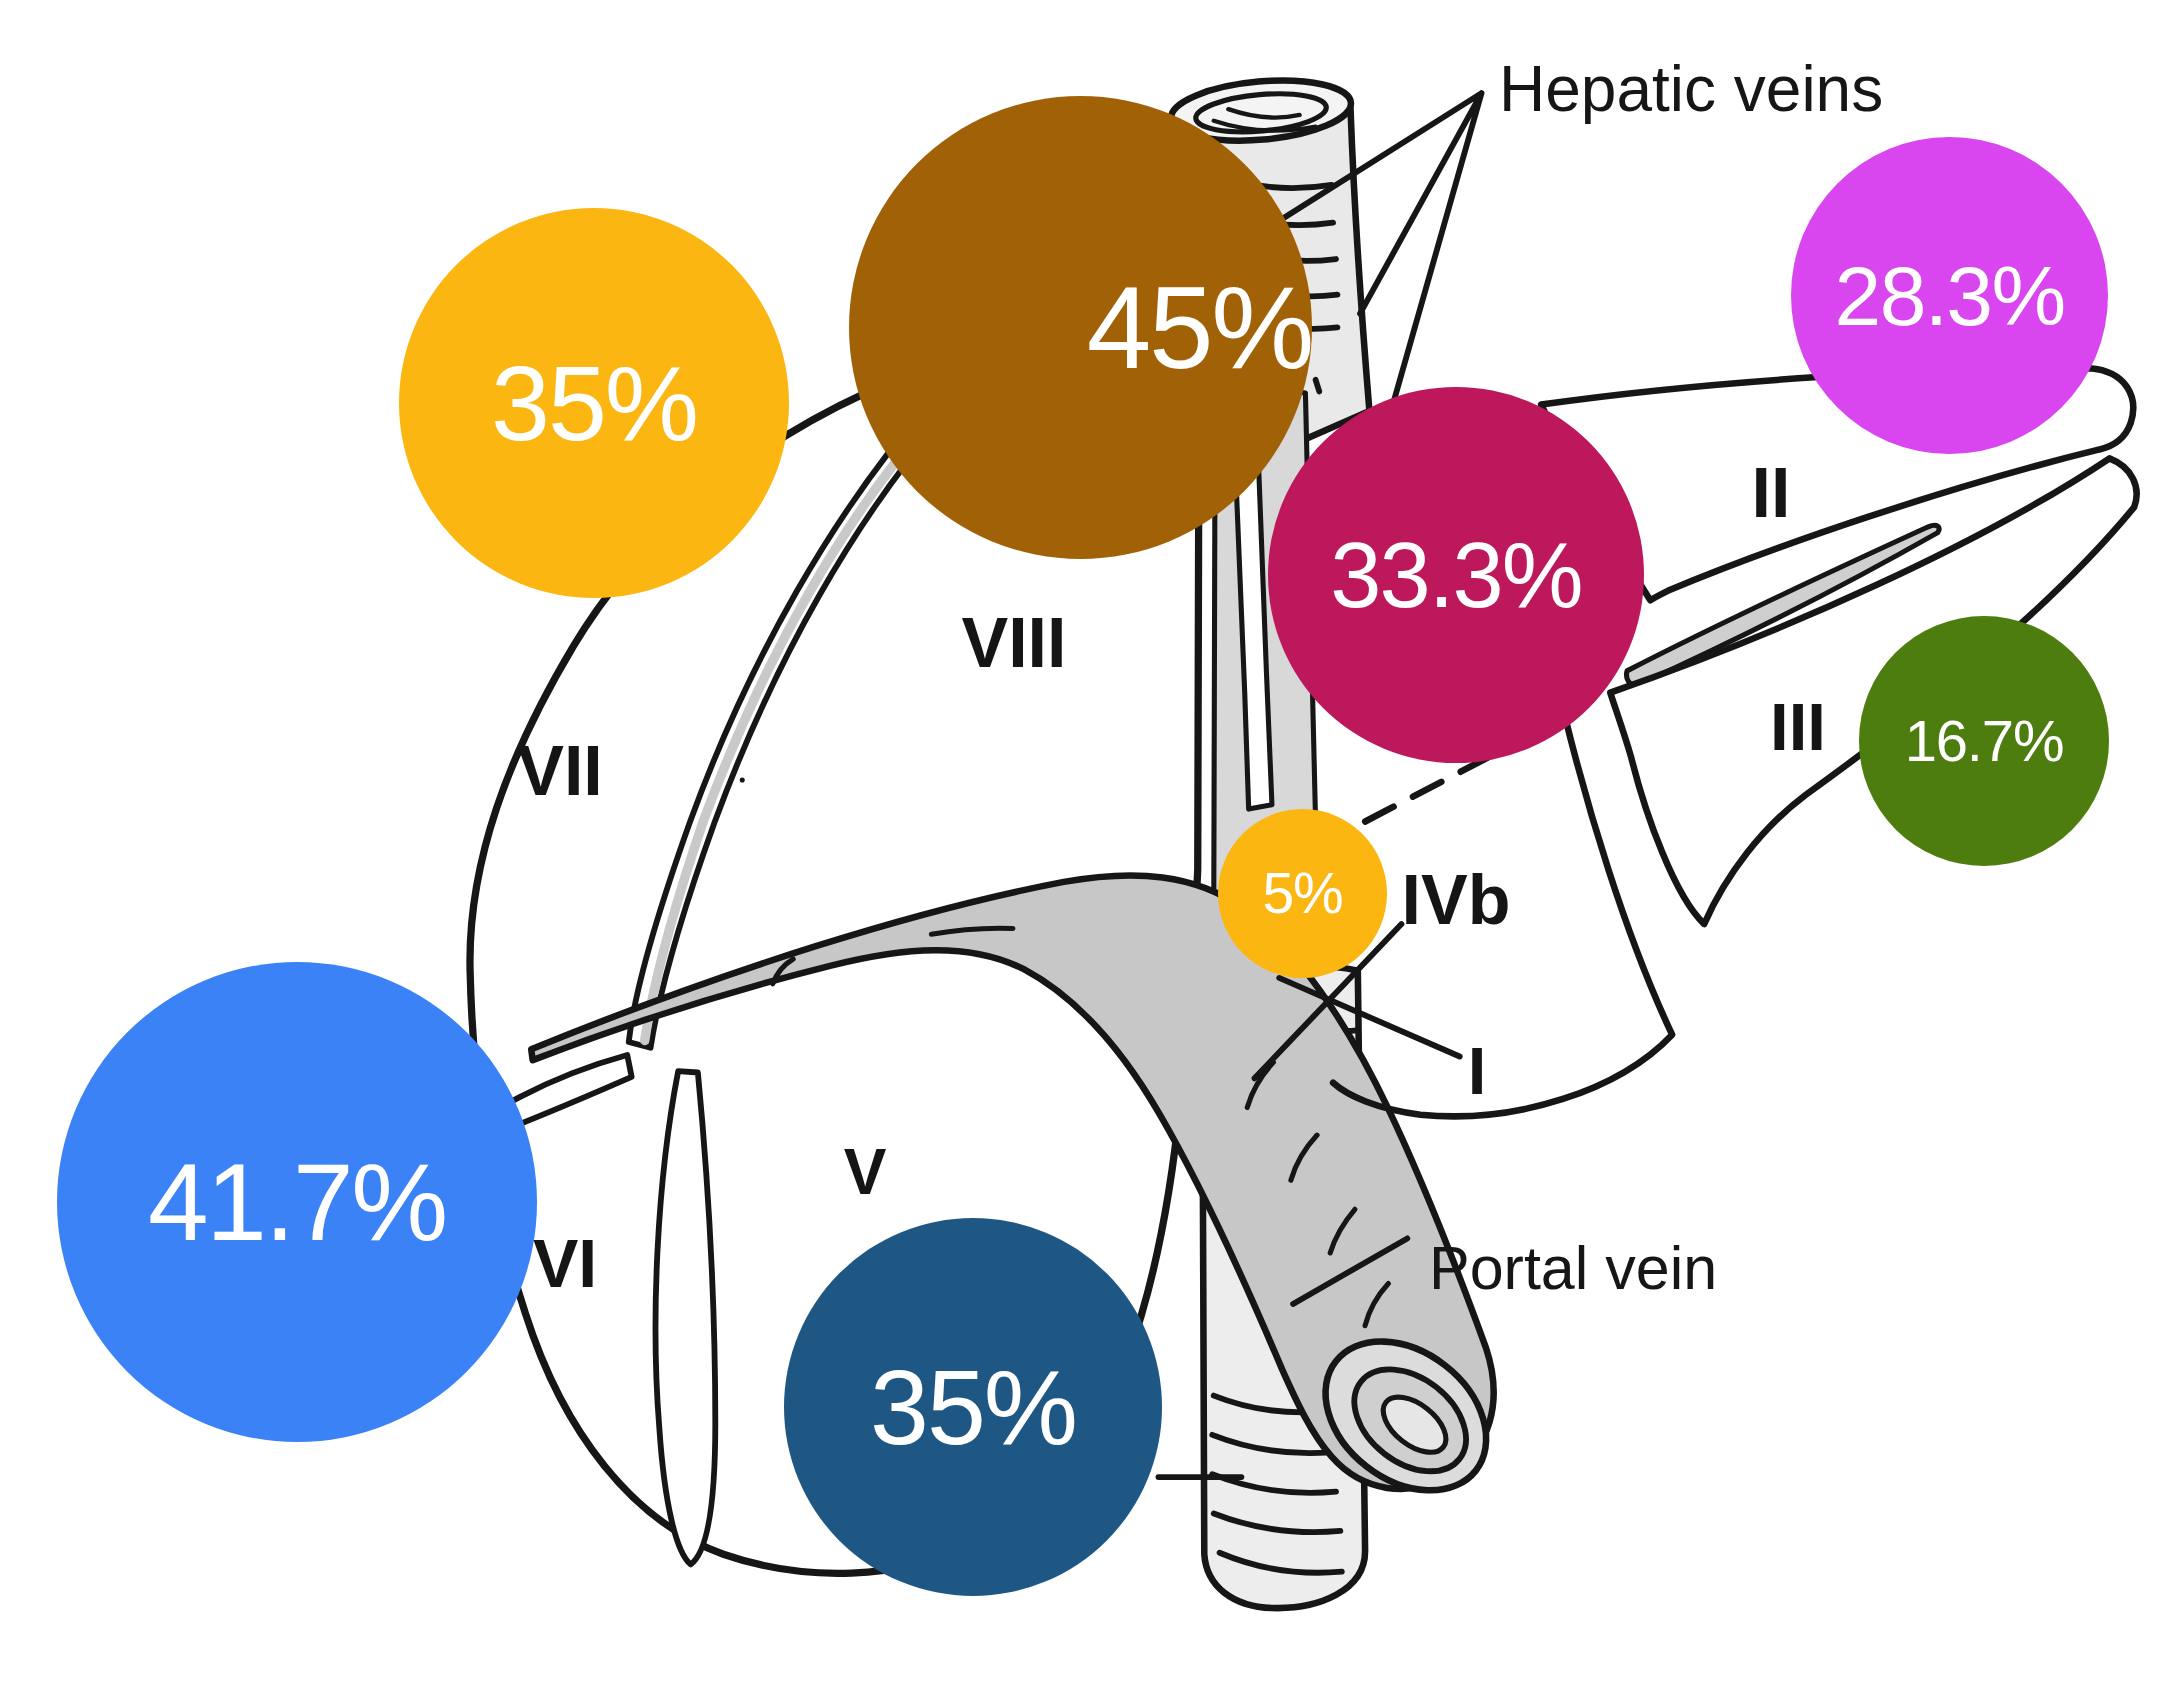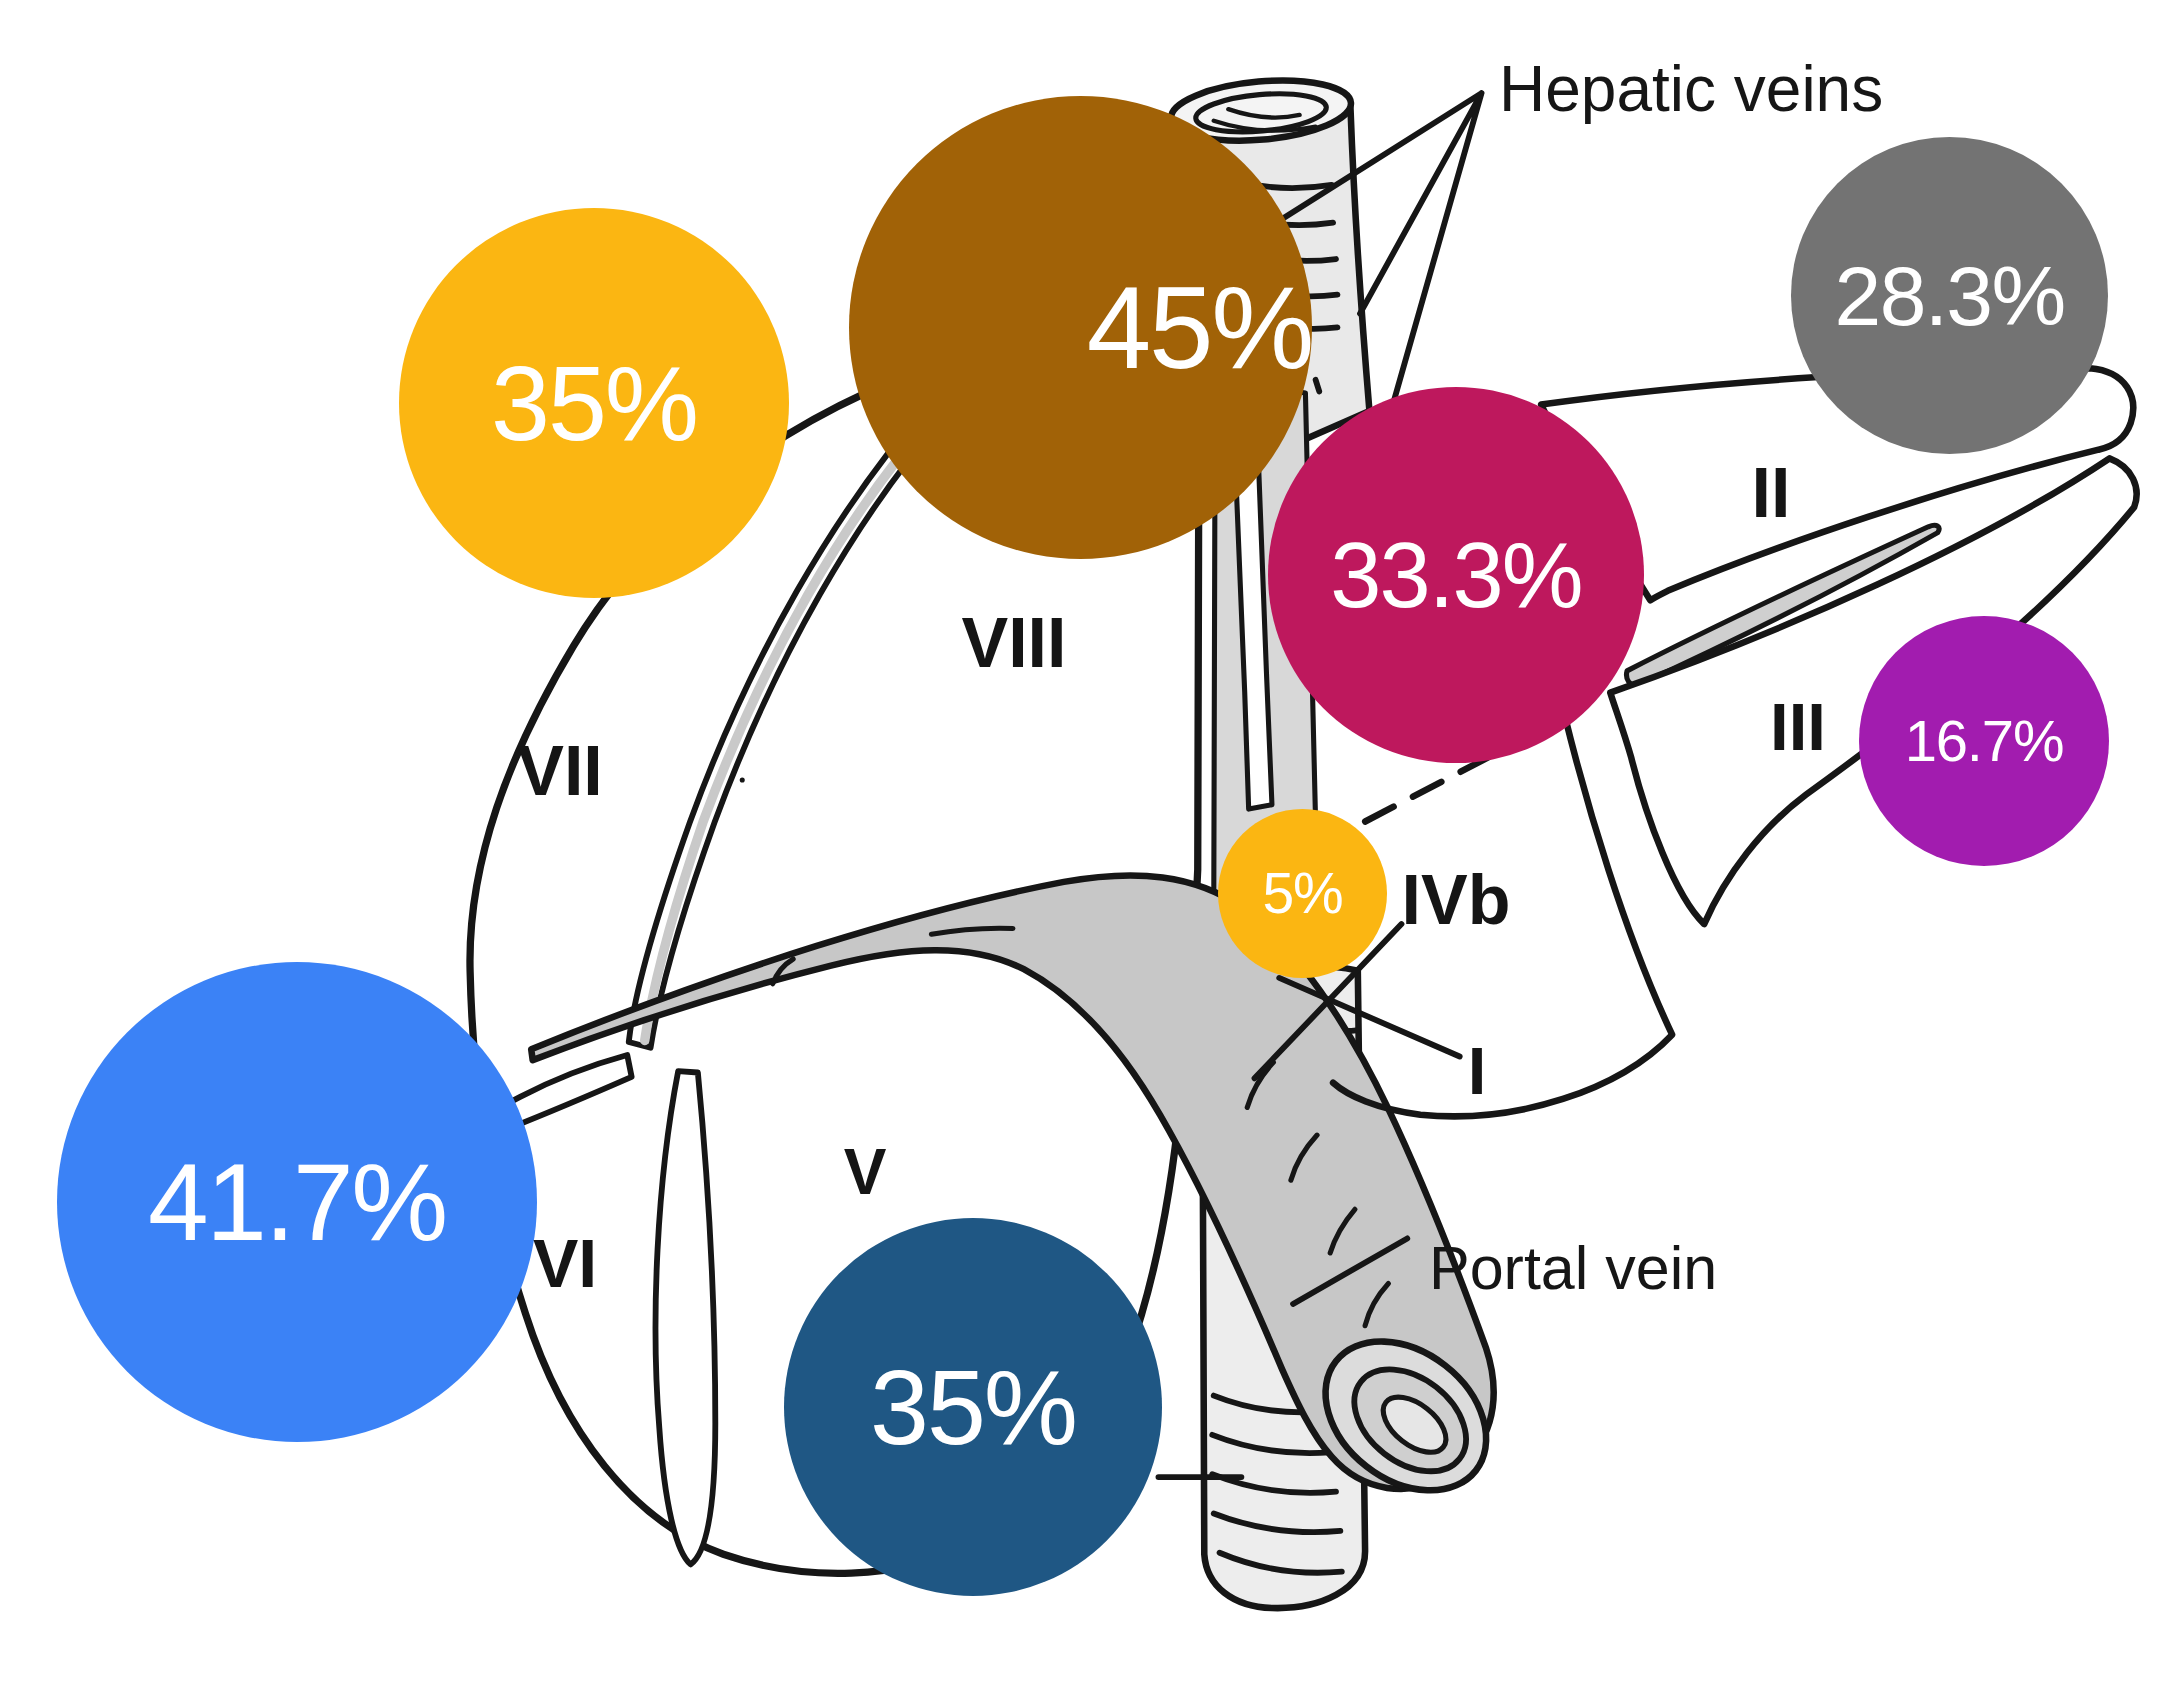--- a/index.html
+++ b/index.html
@@ -142,27 +142,27 @@
       <path stroke-width="8" d="M1592 2030 L1706 2030"></path>
     </g>
   </svg>
 
   <div class="bubble b-vii" style="background: rgb(251, 182, 18);">
       <span>35%</span>
     </div>
   <div class="bubble b-viii" style="background: #a16207; justify-content: flex-end;">
       <span>45%</span>
     </div>
-  <div class="bubble b-ii" style="background: #737373;">
+  <div class="bubble b-ii" style="background: #d946ef;">
       <span>28.3%</span>
     </div>
   <div class="bubble b-iv" style="background: #be185d;">
       <span>33.3%</span>
     </div>
-  <div class="bubble b-iii" style="background: #a21caf;">
+  <div class="bubble b-iii" style="background: #4d7c0f;">
       <span>16.7%</span>
     </div>
   <div class="bubble b-ivb" style="background: rgb(251, 182, 18);">
       <span>5%</span>
     </div>
   <div class="bubble b-vi" style="background: #3b82f6;">
       <span>41.7%</span>
     </div>
   <div class="bubble b-v" style="background: rgb(31, 87, 132);">
       <span>35%</span>

